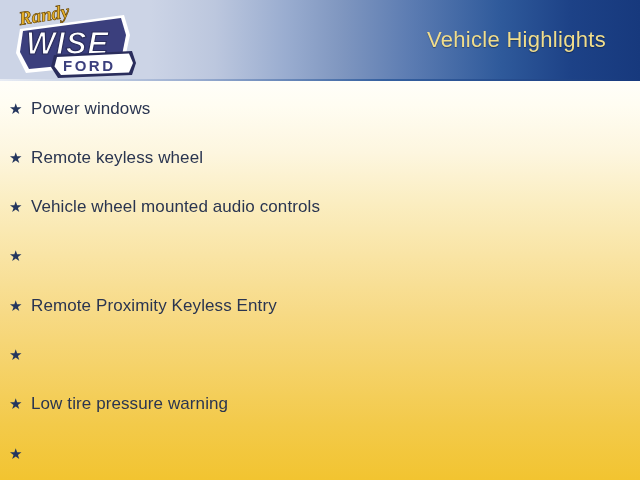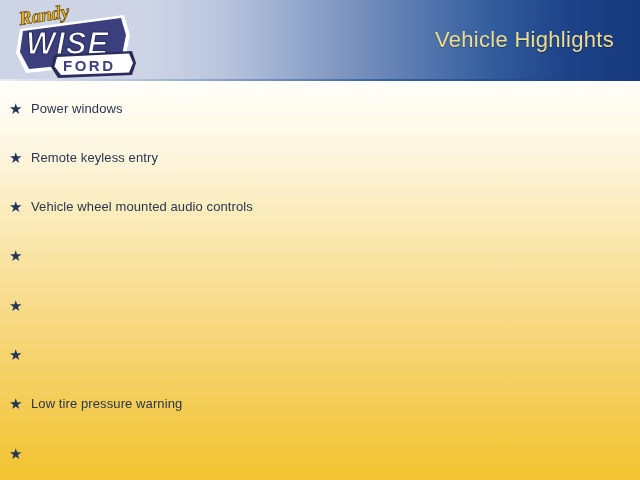--- a/index.html
+++ b/index.html
@@ -48,21 +48,21 @@
     left: 0;
     top: 79px;
     width: 640px;
     height: 2px;
     background: linear-gradient(to right, #e8ecf4 0%, #9aadd0 30%, #35609f 60%, #17397d 100%);
   }
 
   
   #header-title {
     position: absolute;
-    right: 26px;
+    right: 34px;
     top: 27px;
     font-size: 22px;
     font-weight: 400;
     letter-spacing: 0.3px;
     color: #f0dd8c;
     text-shadow: 0 1px 1px rgba(0,0,0,0.35);
     white-space: nowrap;
   }
 
   
@@ -119,21 +119,21 @@
     display: inline-block;
     width: 22px;
     font-size: 15px;
     line-height: 1;
     color: #24365e;
     text-align: left;
     flex: 0 0 auto;
   }
 
   .item-label {
-    font-size: 13px;
+    font-size: 17px;
     line-height: 1;
     color: #2a3550;
     letter-spacing: 0.1px;
   }
 </style>
 </head>
 <body>
 
 <div id="page">
 
@@ -160,31 +160,32 @@
   <div id="header-underline"></div>
 
   <div id="body">
     <ul id="highlight-list">
         <li class="highlight-item" style="top: 13px;">
           <span class="bullet-star">★</span>
           <span class="item-label">Power windows</span>
         </li>
         <li class="highlight-item" style="top: 62.3px;">
           <span class="bullet-star">★</span>
-          <span class="item-label">Remote keyless entry</span>
+          <span class="item-label">Remote keyless wheel</span>
         </li>
         <li class="highlight-item" style="top: 111.6px;">
           <span class="bullet-star">★</span>
           <span class="item-label">Vehicle wheel mounted audio controls</span>
         </li>
         <li class="highlight-item" style="top: 160.9px;">
           <span class="bullet-star">★</span>
         </li>
         <li class="highlight-item" style="top: 210.2px;">
           <span class="bullet-star">★</span>
+          <span class="item-label">Remote Proximity Keyless Entry</span>
         </li>
         <li class="highlight-item" style="top: 259.5px;">
           <span class="bullet-star">★</span>
         </li>
         <li class="highlight-item" style="top: 308.8px;">
           <span class="bullet-star">★</span>
           <span class="item-label">Low tire pressure warning</span>
         </li>
         <li class="highlight-item" style="top: 358.1px;">
           <span class="bullet-star">★</span>

